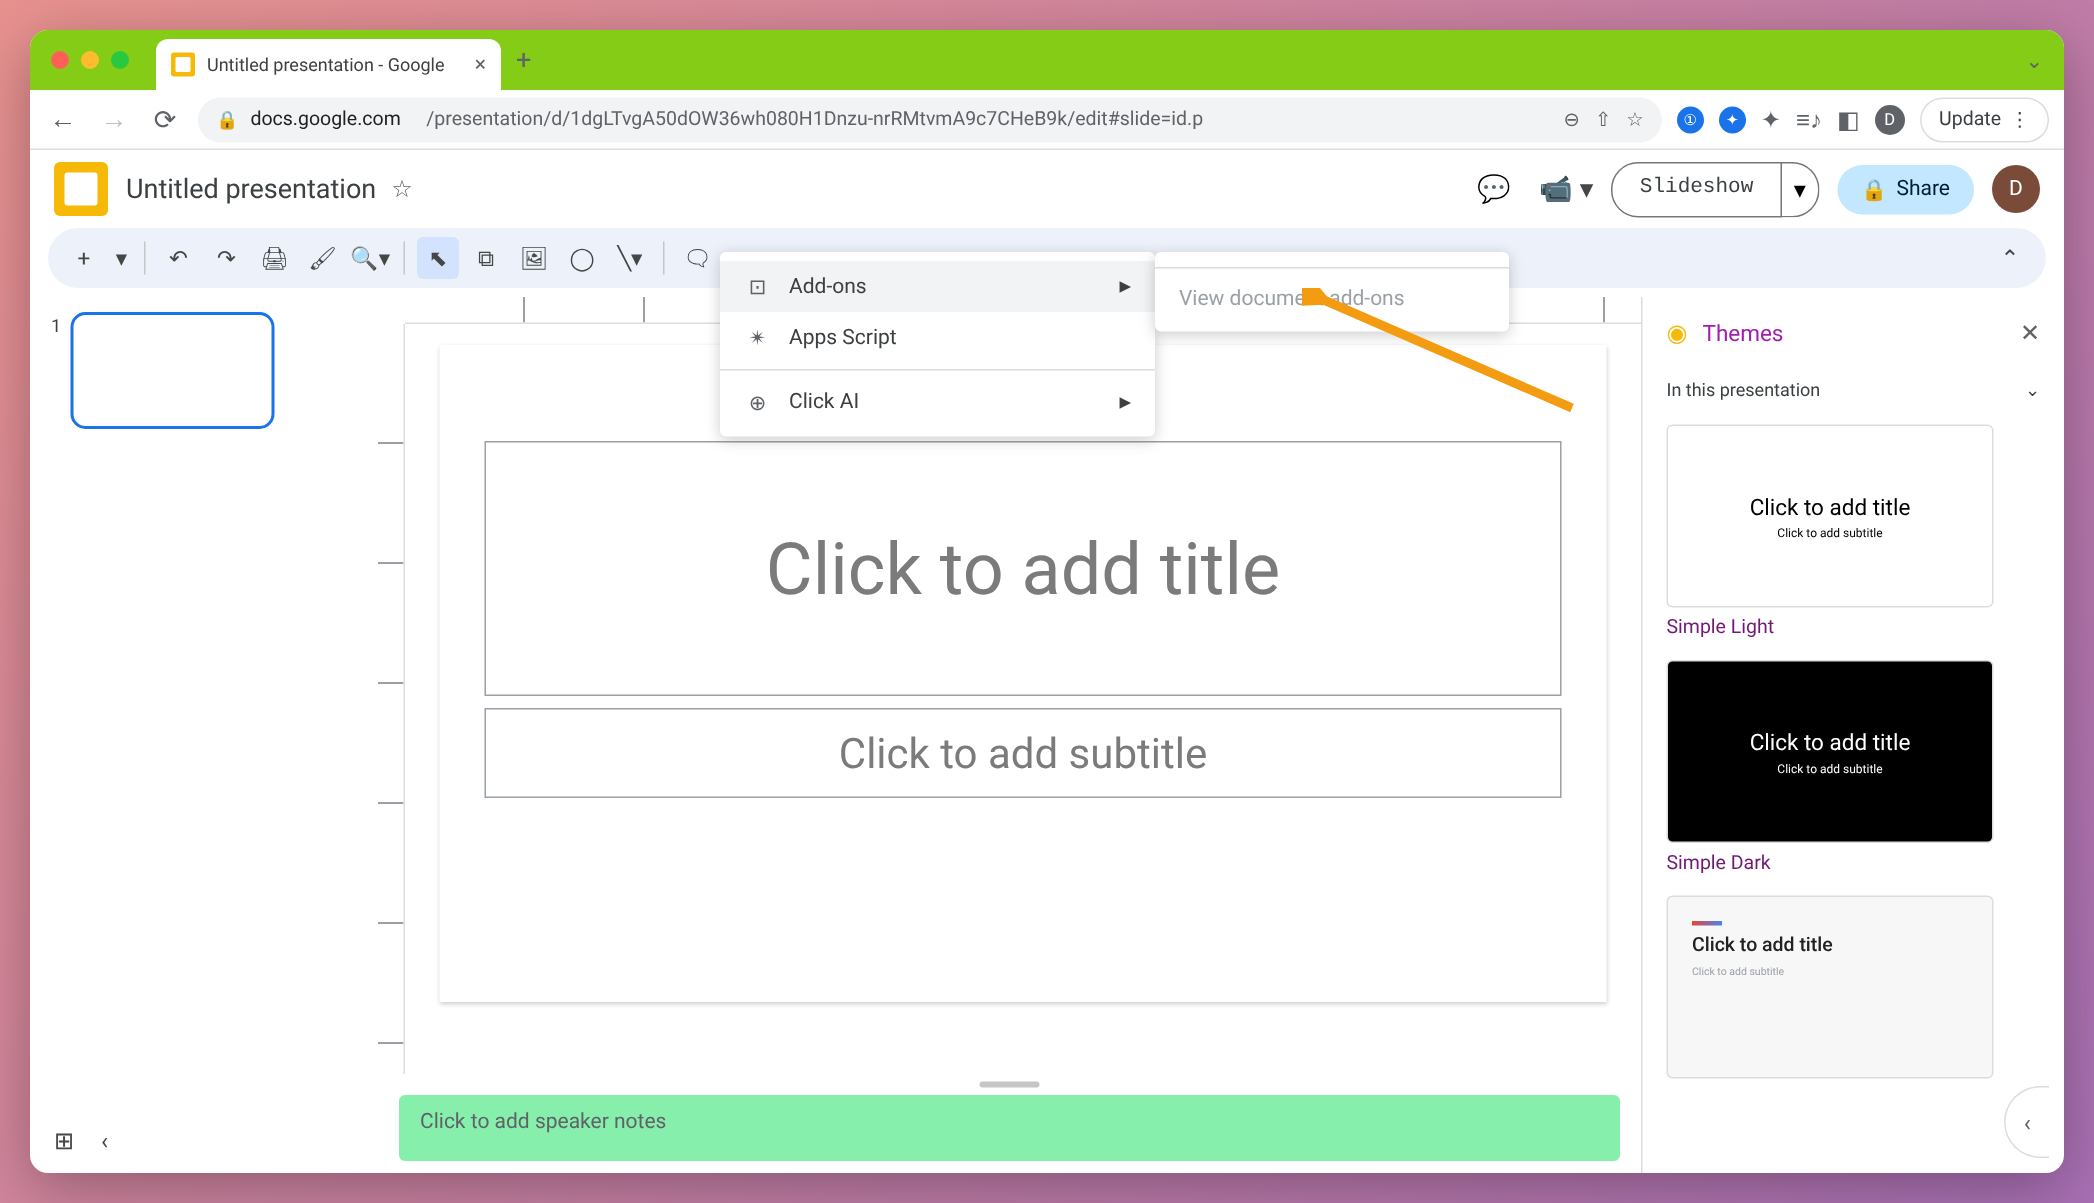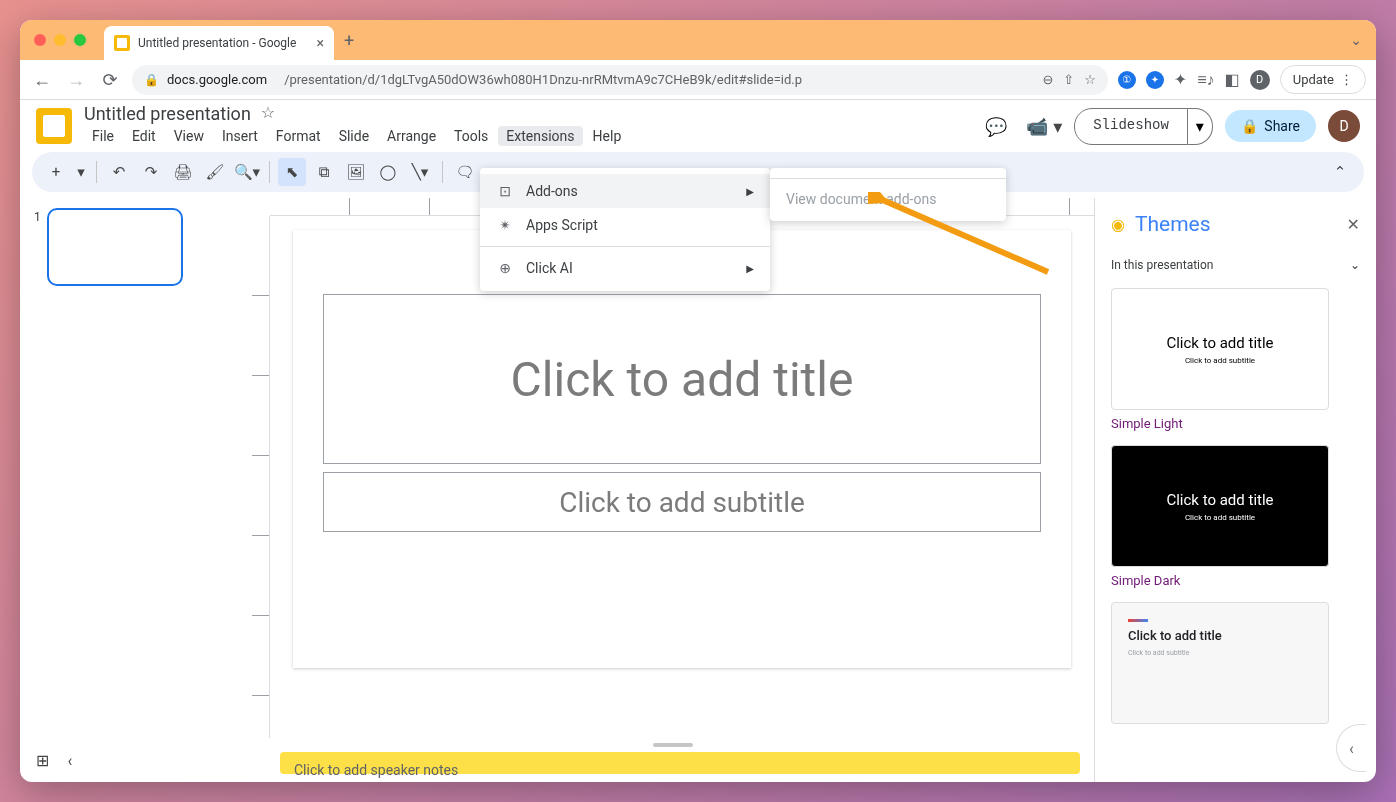--- a/index.html
+++ b/index.html
@@ -1,20 +1,20 @@
 <!DOCTYPE html>
 <html><head>
 <meta charset="utf-8">
 <style>
 * { margin: 0; padding: 0; box-sizing: border-box; font-family: -apple-system, BlinkMacSystemFont, "Segoe UI", Roboto, Arial, sans-serif; }
 body { background: linear-gradient(135deg, #e8928f 0%, #a970b5 100%); width: 1396px; height: 802px; padding: 20px; }
 .browser-window { width: 100%; height: 100%; background: #fff; border-radius: 12px; overflow: hidden; box-shadow: 0 10px 40px rgba(0,0,0,0.3); display: flex; flex-direction: column; position: relative; }
 
 
-.titlebar { height: 40px; background: #fdba74; display: flex; align-items: center; padding: 0 14px; }
+.titlebar { height: 40px; background: #84cc16; display: flex; align-items: center; padding: 0 14px; }
 .traffic-lights { display: flex; gap: 8px; }
 .tl { width: 12px; height: 12px; border-radius: 50%; }
 .tl.red { background: #ff5f57; }
 .tl.yellow { background: #febc2e; }
 .tl.green { background: #28c840; }
 .tab { margin-left: 18px; background: #fff; border-radius: 8px 8px 0 0; height: 34px; align-self: flex-end; display: flex; align-items: center; padding: 0 10px; gap: 8px; min-width: 230px; }
 .tab-icon { width: 16px; height: 16px; background: #f6b907; border-radius: 2px; position: relative; }
 .tab-icon::after { content:""; position:absolute; left:3px; top:3px; width:10px; height:10px; background:#fff; border-radius:1px; }
 .tab-title { font-size: 12px; color: #3c4043; white-space: nowrap; overflow: hidden; text-overflow: ellipsis; flex: 1; }
 .tab-close { font-size: 14px; color: #5f6368; }
@@ -78,29 +78,29 @@
 .ruler-h { height: 18px; margin-left: 18px; border-bottom: 1px solid #dadce0; position: relative; background: repeating-linear-gradient(to right, transparent 0, transparent 79px, #9aa0a6 79px, #9aa0a6 80px); }
 .canvas-body { flex: 1; display: flex; }
 .ruler-v { width: 18px; border-right: 1px solid #dadce0; position: relative; background: repeating-linear-gradient(to bottom, transparent 0, transparent 79px, #9aa0a6 79px, #9aa0a6 80px); }
 .slide-stage { flex: 1; display: flex; align-items: flex-start; justify-content: center; padding: 14px; }
 .slide { width: 778px; height: 438px; background: #fff; box-shadow: 0 1px 3px rgba(0,0,0,0.2); position: relative; }
 .title-box { position: absolute; left: 30px; top: 64px; right: 30px; height: 170px; border: 1px solid #9aa0a6; display: flex; align-items: center; justify-content: center; font-size: 48px; color: #7b7b7b; }
 .subtitle-box { position: absolute; left: 30px; top: 242px; right: 30px; height: 60px; border: 1px solid #9aa0a6; display: flex; align-items: center; justify-content: center; font-size: 28px; color: #7b7b7b; }
 
 .notes-sep { height: 14px; display: flex; justify-content: center; align-items: center; }
 .notes-sep div { width: 40px; height: 4px; background: #c4c7c5; border-radius: 2px; }
-.notes { height: 22px; background: #fde047; margin: 0 14px 8px 28px; border-radius: 4px; padding: 10px 14px; font-size: 14px; color: #5f6368; }
+.notes { height: 44px; background: #86efac; margin: 0 14px 8px 14px; border-radius: 4px; padding: 10px 14px; font-size: 14px; color: #5f6368; }
 
 .footer-left { position: absolute; bottom: 12px; left: 16px; display: flex; gap: 18px; align-items: center; }
 .grid-ic, .back-ic { color: #444746; font-size: 16px; }
 
 
 .themes-panel { width: 282px; border-left: 1px solid #dadce0; display: flex; flex-direction: column; }
 .themes-head { display: flex; align-items: center; padding: 14px 16px; gap: 10px; }
-.themes-title { font-size: 21px; color: #3b82f6; flex: 1; }
+.themes-title { font-size: 15px; color: #a21caf; flex: 1; }
 .themes-close { color: #5f6368; font-size: 16px; }
 .themes-sub { padding: 8px 16px; font-size: 12px; color: #3c4043; display: flex; justify-content: space-between; align-items: center; }
 .themes-list { flex: 1; overflow: auto; padding: 8px 16px; }
 .theme-card { margin-bottom: 14px; }
 .theme-prev { width: 218px; height: 122px; border: 1px solid #dadce0; border-radius: 4px; display: flex; flex-direction: column; align-items: center; justify-content: center; gap: 4px; }
 .theme-prev.dark { background: #000; color: #fff; }
 .theme-prev .pt { font-size: 15px; }
 .theme-prev .ps { font-size: 8px; }
 .theme-prev.streamline { align-items: flex-start; padding: 16px; justify-content: flex-start; gap: 6px; background:#f7f7f7; }
 .theme-prev.streamline .accent { width: 20px; height: 3px; background: linear-gradient(90deg,#ea4335,#4285f4); }
@@ -174,32 +174,20 @@
         <span>⋮</span>
     </div>
   </div>
 
   <div class="app-header">
     <div class="app-logo"></div>
     <div class="title-area">
       <div class="doc-title-row">
         <div class="doc-title">Untitled presentation</div>
         <div class="star">☆</div>
-      </div>
-      <div class="menubar" style="padding-left:0">
-        <div class="menu-item">File</div>
-        <div class="menu-item">Edit</div>
-        <div class="menu-item">View</div>
-        <div class="menu-item">Insert</div>
-        <div class="menu-item">Format</div>
-        <div class="menu-item">Slide</div>
-        <div class="menu-item">Arrange</div>
-        <div class="menu-item">Tools</div>
-        <div class="menu-item active">Extensions</div>
-        <div class="menu-item">Help</div>
       </div>
     </div>
     <div class="header-right">
       <div class="hr-ic">💬</div>
       <div class="hr-ic">📹 ▾</div>
       <div class="slideshow-wrap">
         <div class="slideshow-btn main">Slideshow</div>
         <div class="slideshow-drop">▾</div>
       </div>
       <div class="share-btn">

